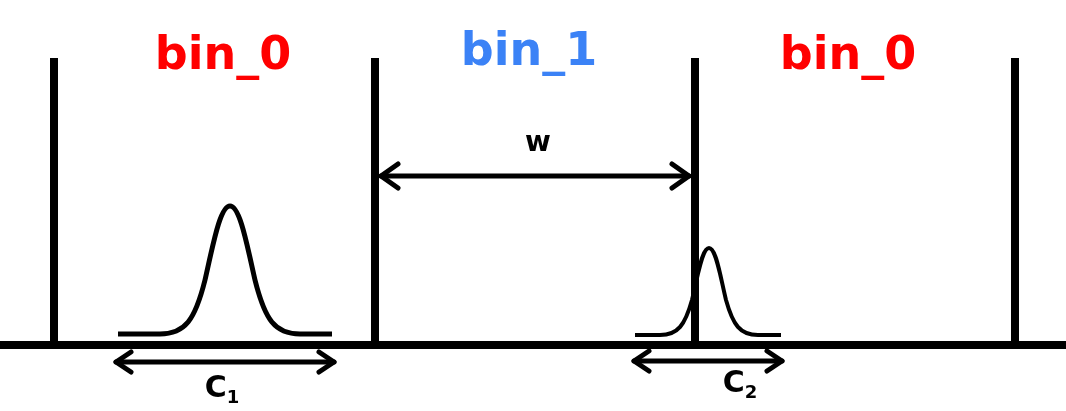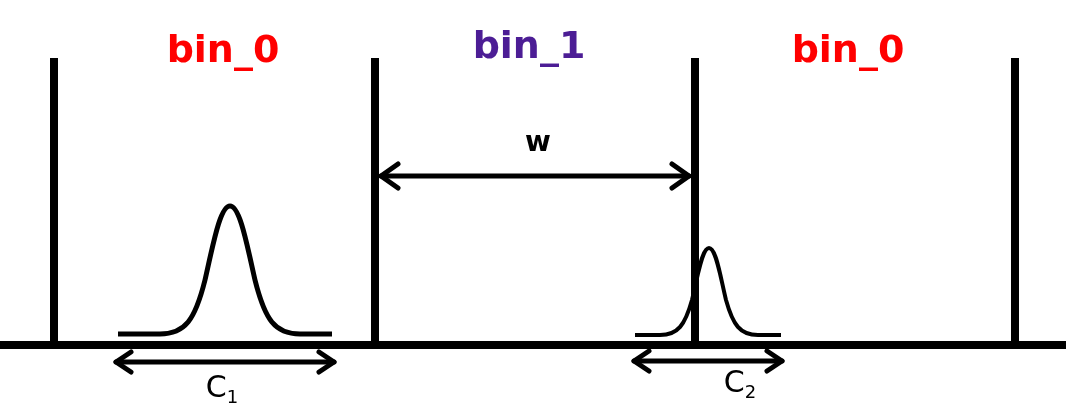--- a/index.html
+++ b/index.html
@@ -1,22 +1,22 @@
 <!DOCTYPE html>
 <html><head>
 <meta charset="utf-8">
 <style>
   html, body { margin: 0; padding: 0; background: #ffffff; }
   body { width: 1066px; height: 411px; overflow: hidden; position: relative; }
   .canvas { position: absolute; left: 0; top: 0; width: 1066px; height: 411px; }
   svg { position: absolute; left: 0; top: 0; }
-  .bin-label { position: absolute; font-family: "DejaVu Sans", sans-serif; font-weight: bold; font-size: 38px; line-height: 1; transform: translateX(-50%); white-space: nowrap; }
+  .bin-label { position: absolute; font-family: "DejaVu Sans", sans-serif; font-weight: bold; font-size: 46px; line-height: 1; transform: translateX(-50%); white-space: nowrap; }
   .lbl { position: absolute; font-family: "DejaVu Sans", sans-serif; font-weight: bold; color: #000; transform: translateX(-50%); white-space: nowrap; line-height: 1; }
   .w-label { font-size: 28px; }
-  .c-label { font-size: 30px; font-weight: normal; text-align: right; }
+  .c-label { font-size: 30px; font-weight: bold; text-align: right; }
   .c-label sub { font-size: 18px; vertical-align: -6px; }
 </style>
 </head>
 <body>
 
 <div class="canvas">
   <svg width="1066" height="411" viewBox="0 0 1066 411">
 
     <line x1="0" y1="345" x2="1066" y2="345" stroke="#000" stroke-width="8"></line>
 
@@ -42,21 +42,21 @@
     <path d="M635,335 L660,335 C678,335 685,325 692,300 C698,275 702,248 709,248 C716,248 720,275 726,300 C733,325 740,335 758,335 L781,335" stroke="#000" stroke-width="4" fill="none"></path>
 
     <g stroke="#000" stroke-width="5" fill="none" stroke-linecap="round" stroke-linejoin="round">
       <line x1="634" y1="361" x2="782" y2="361"></line>
       <polyline points="649,351 634,361 649,371"></polyline>
       <polyline points="767,351 782,361 767,371"></polyline>
     </g>
   </svg>
 
   <div class="bin-label" style="left:223px; top:30px; color:#ff0000;">bin_0</div>
-  <div class="bin-label" style="left:529px; top:26px; color:#4c1d95;">bin_1</div>
+  <div class="bin-label" style="left:529px; top:26px; color:#3b82f6;">bin_1</div>
   <div class="bin-label" style="left:848px; top:30px; color:#ff0000;">bin_0</div>
 
   <div class="lbl w-label" style="left:538px; top:128px;">w</div>
 
   <div class="lbl c-label" style="left:222px; top:372px;">
     <span>C</span><sub>1</sub>
   </div>
   <div class="lbl c-label" style="left:740px; top:367px;">
     <span>C</span><sub>2</sub>
   </div>

